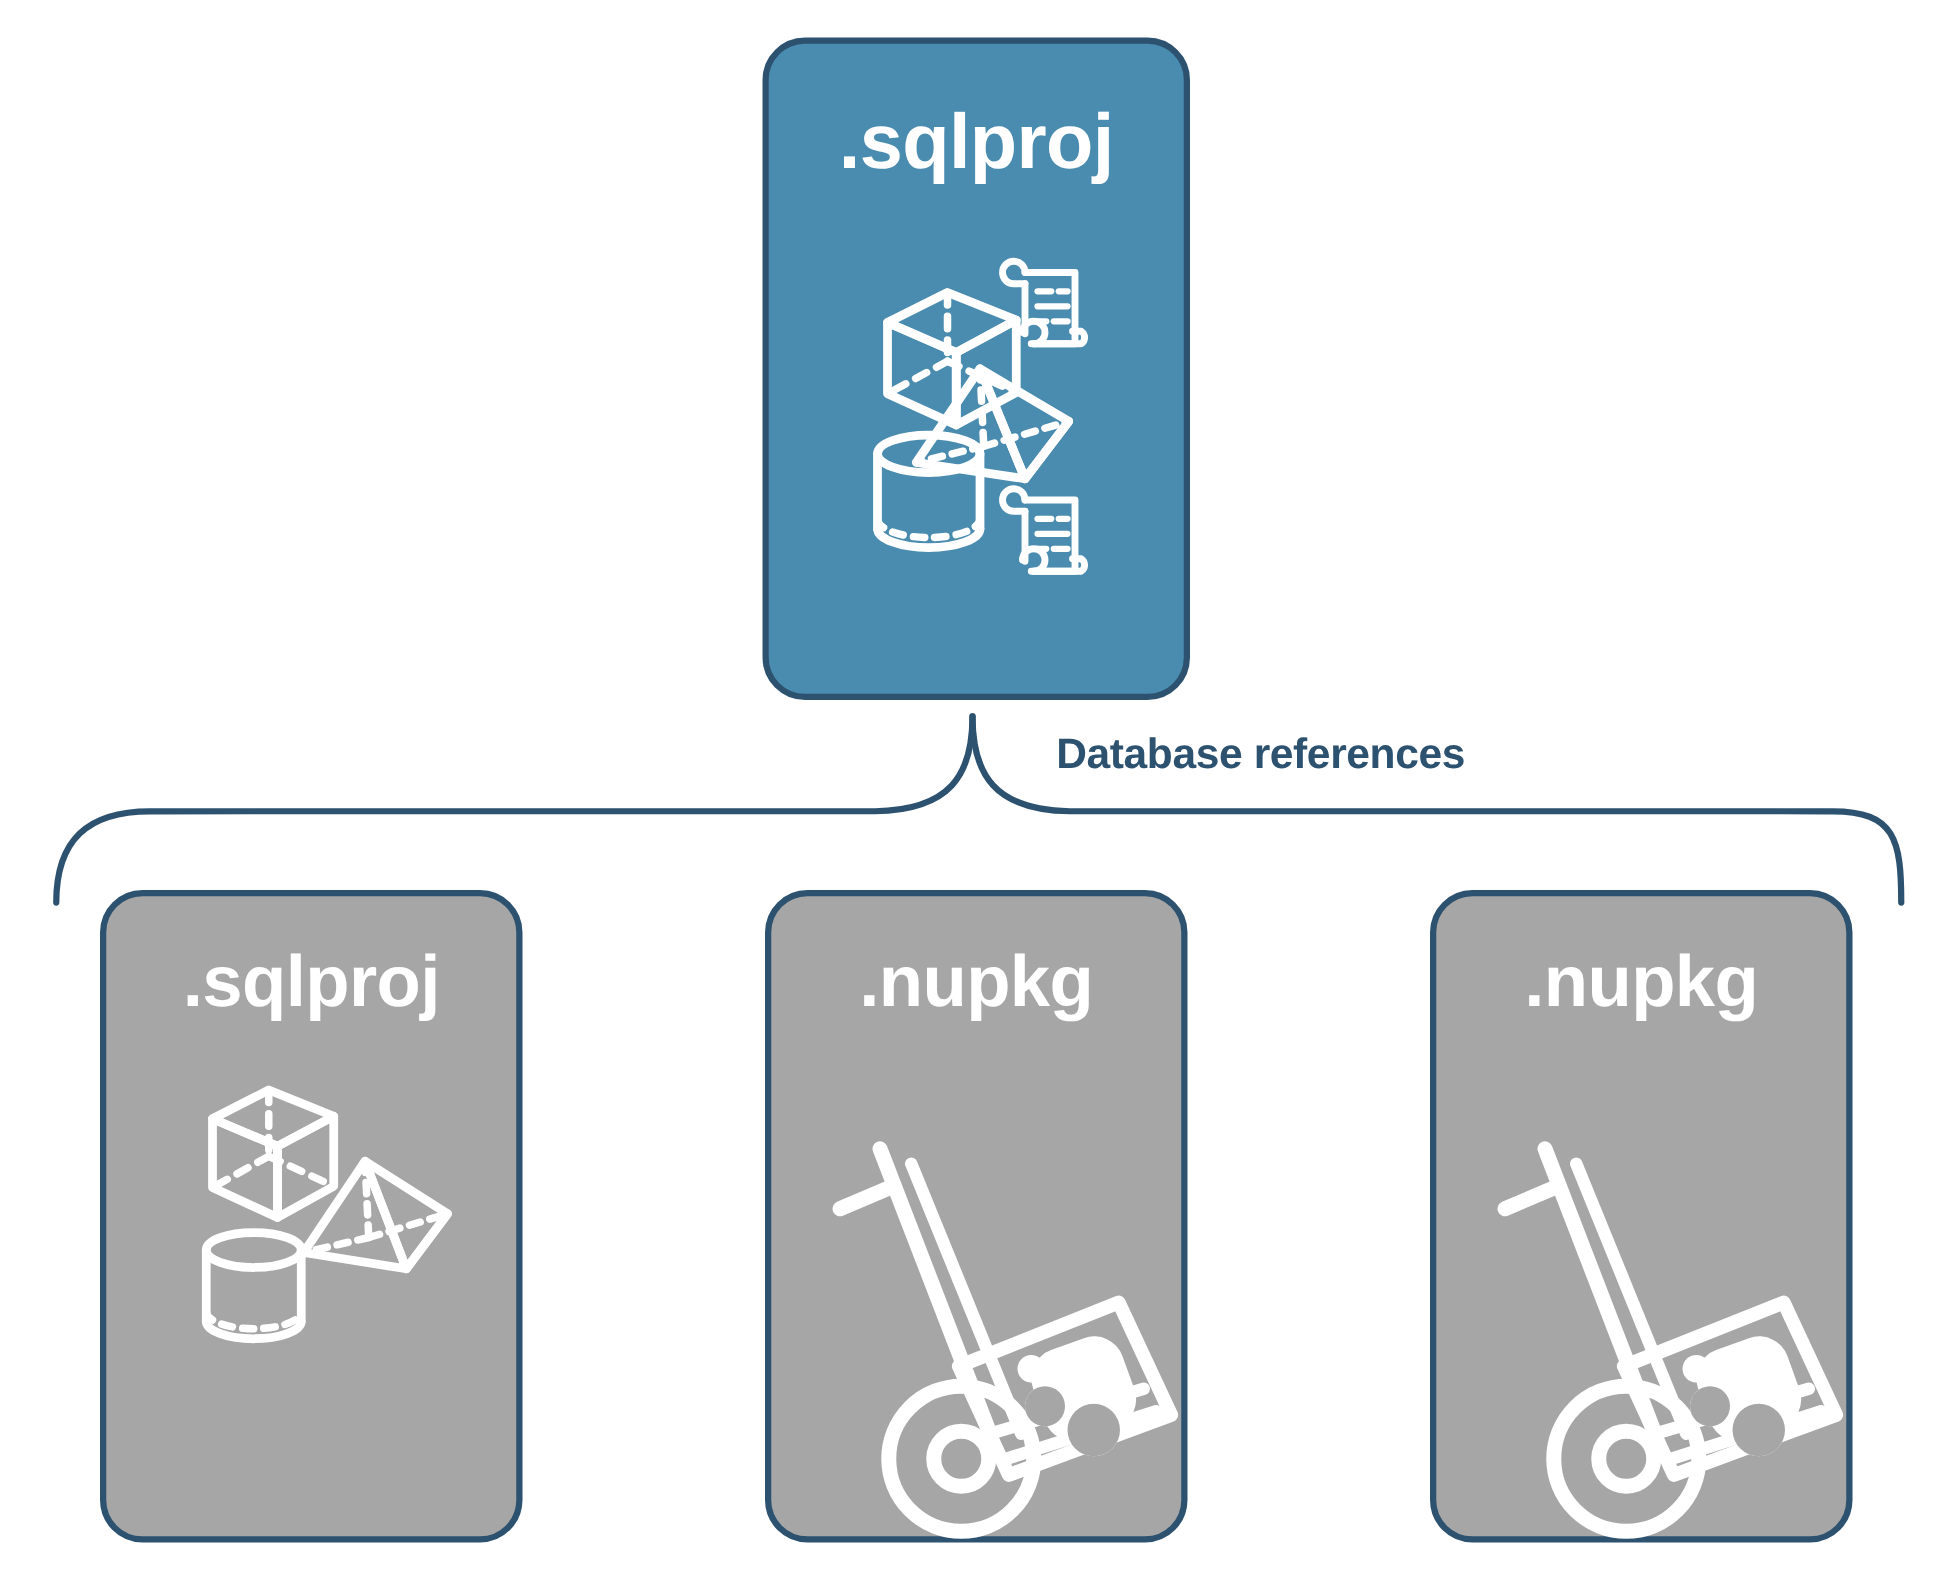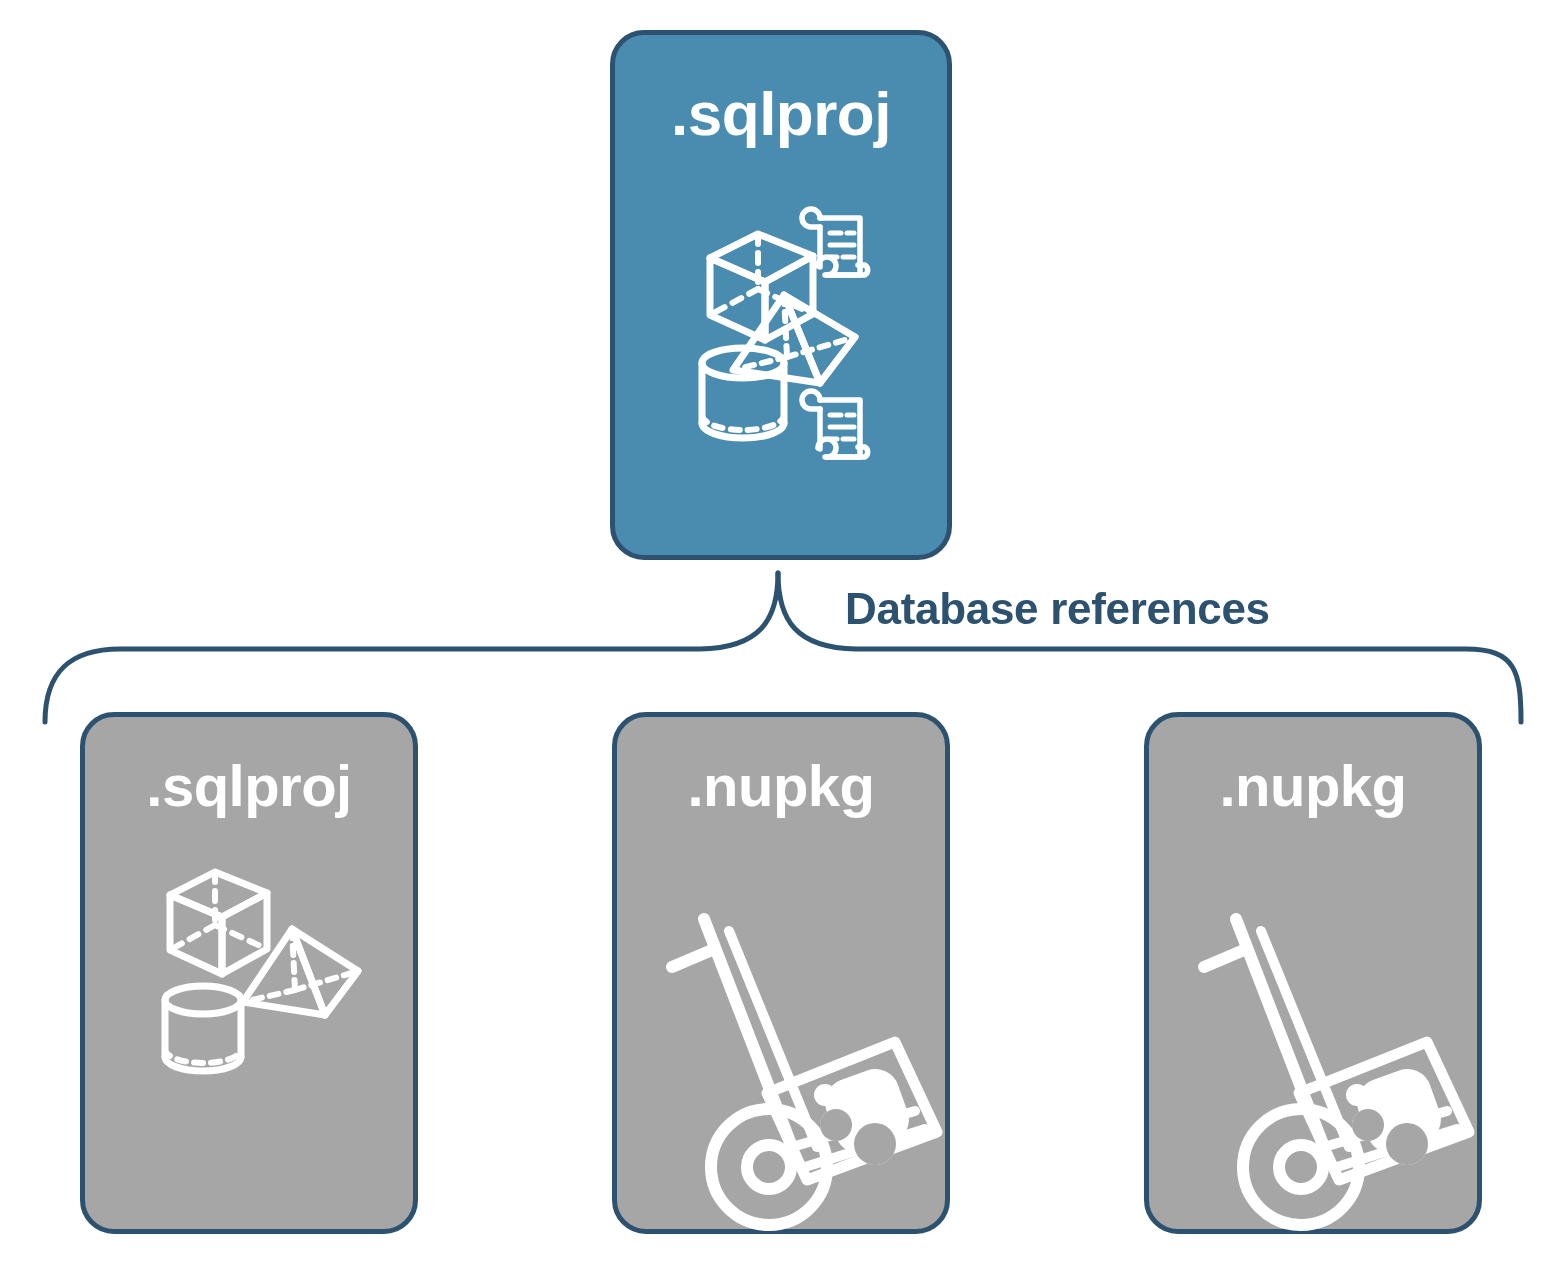--- a/index.html
+++ b/index.html
@@ -77,21 +77,21 @@
     position: absolute;
     left: 0; top: 0;
     width: 1566px;
     height: 1274px;
     pointer-events: none;
   }
   #bracket-label {
     position: absolute;
     left: 845px;
     top: 584px;
-    font-size: 44px;
+    font-size: 34px;
     font-weight: bold;
     color: #2C5270;
     letter-spacing: -0.3px;
     white-space: nowrap;
     user-select: none;
   }
 </style>
 </head>
 <body>
 

